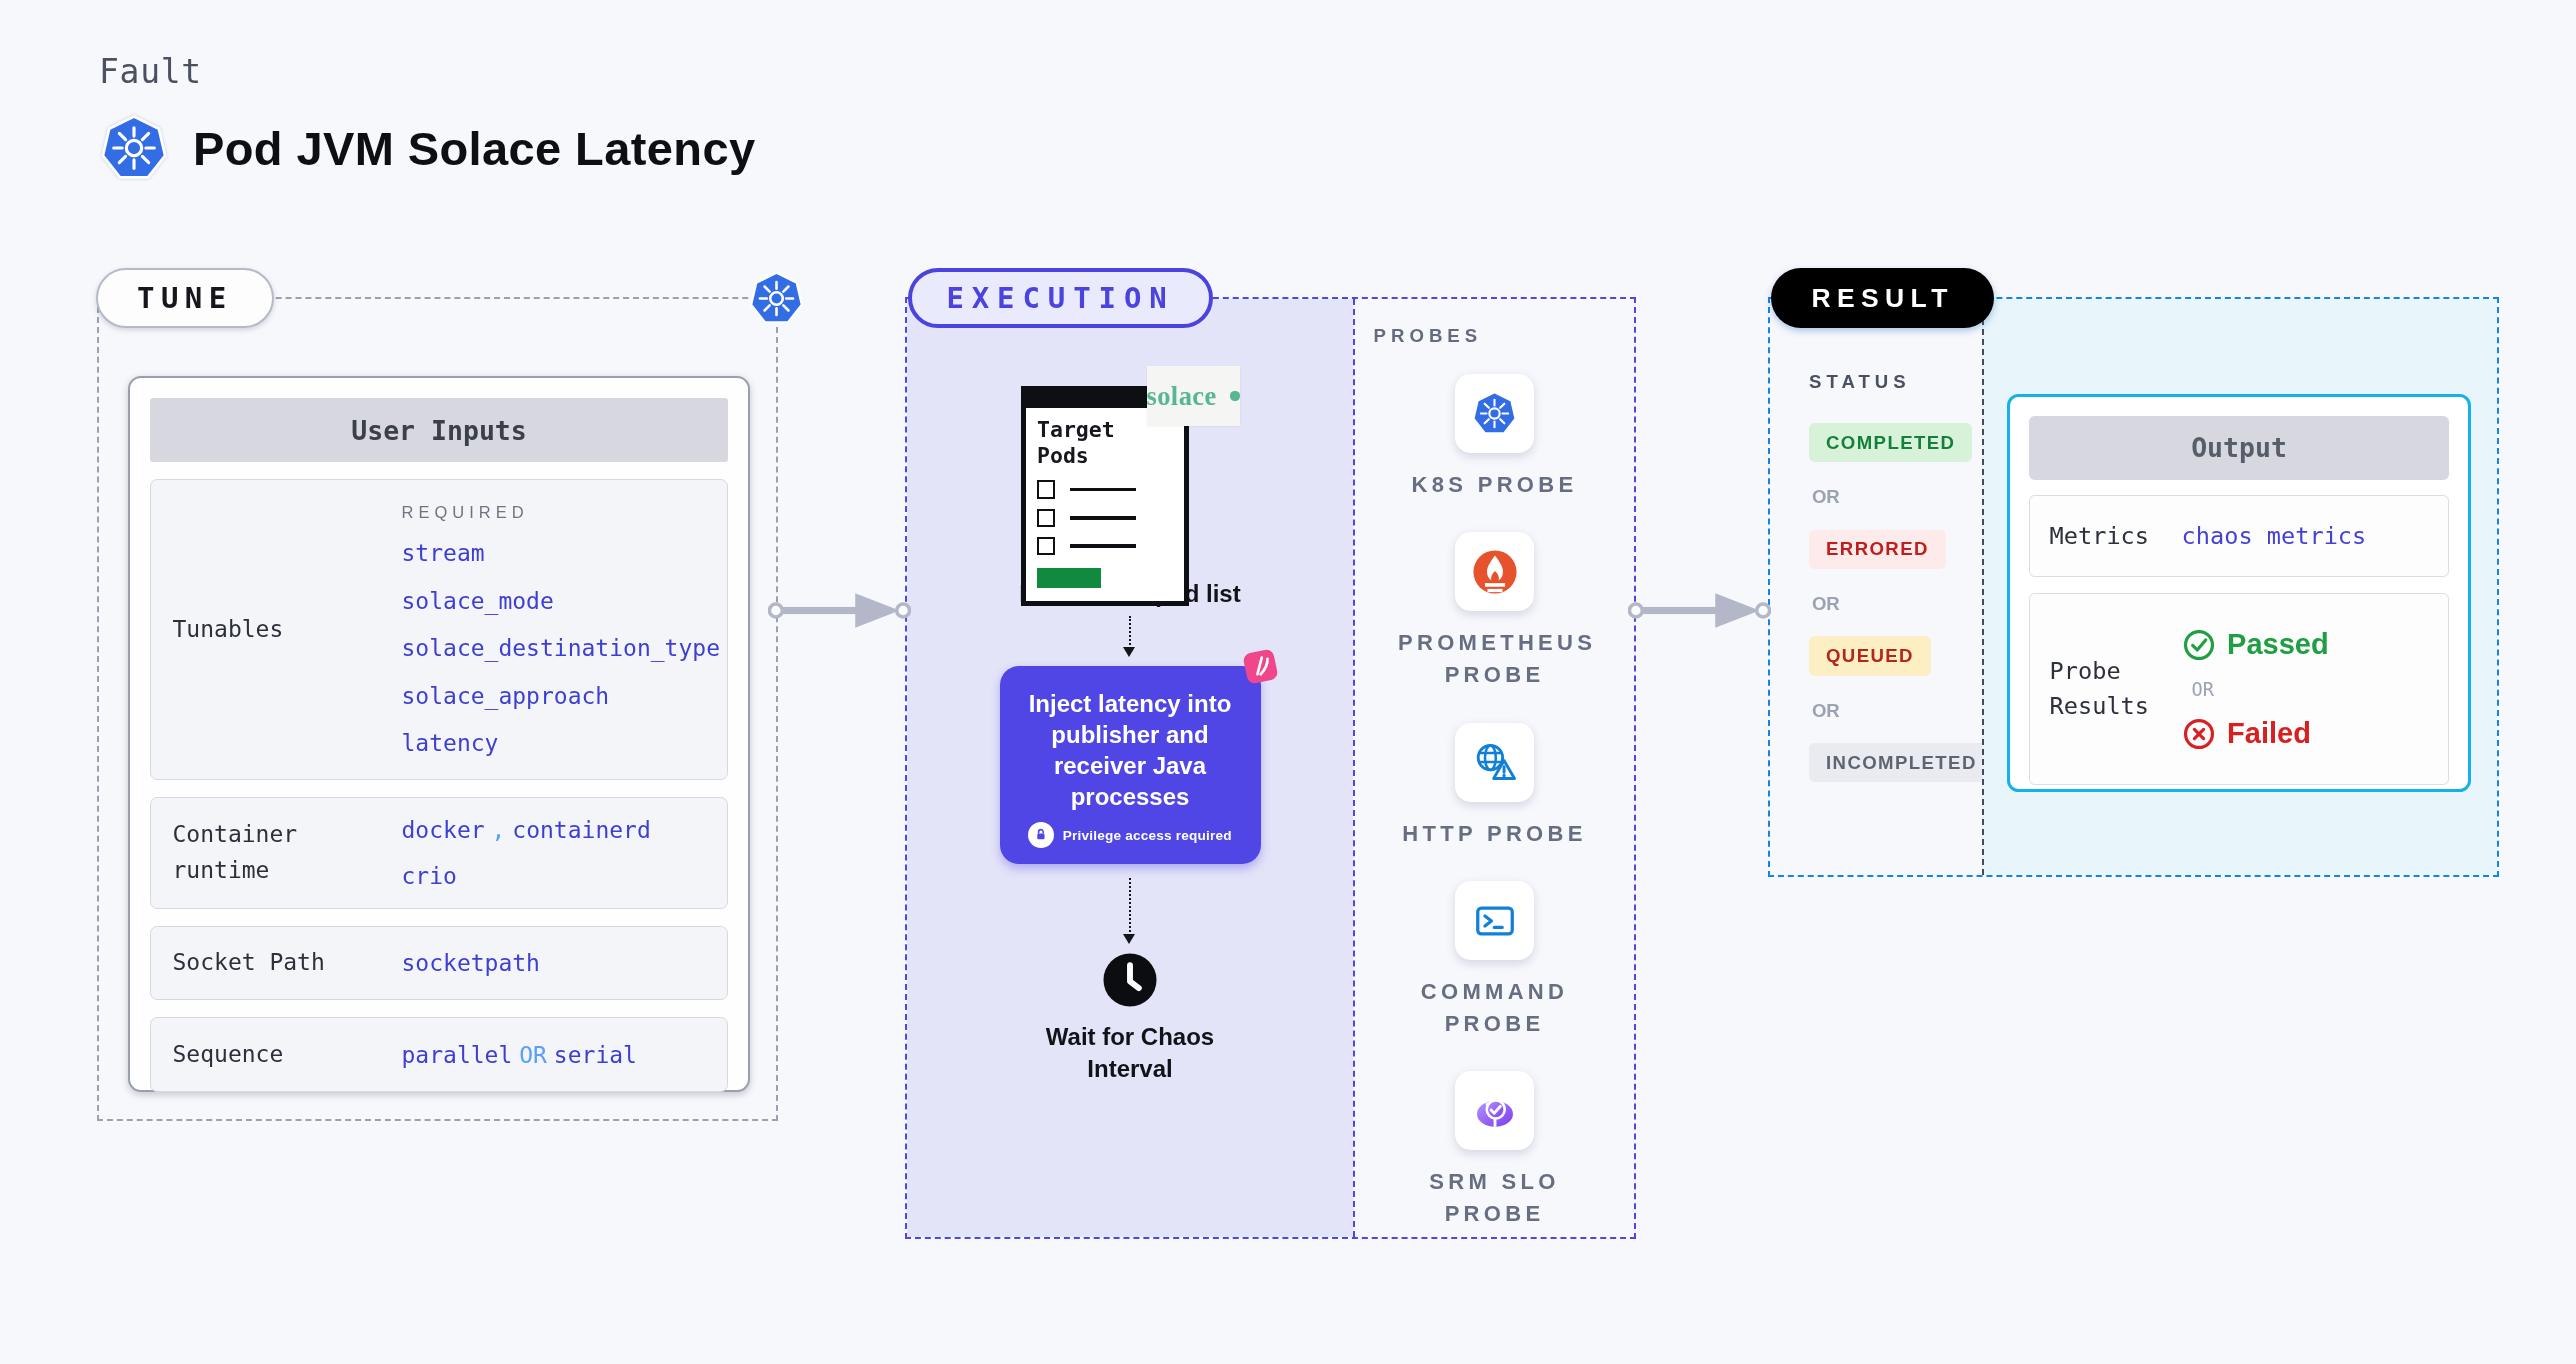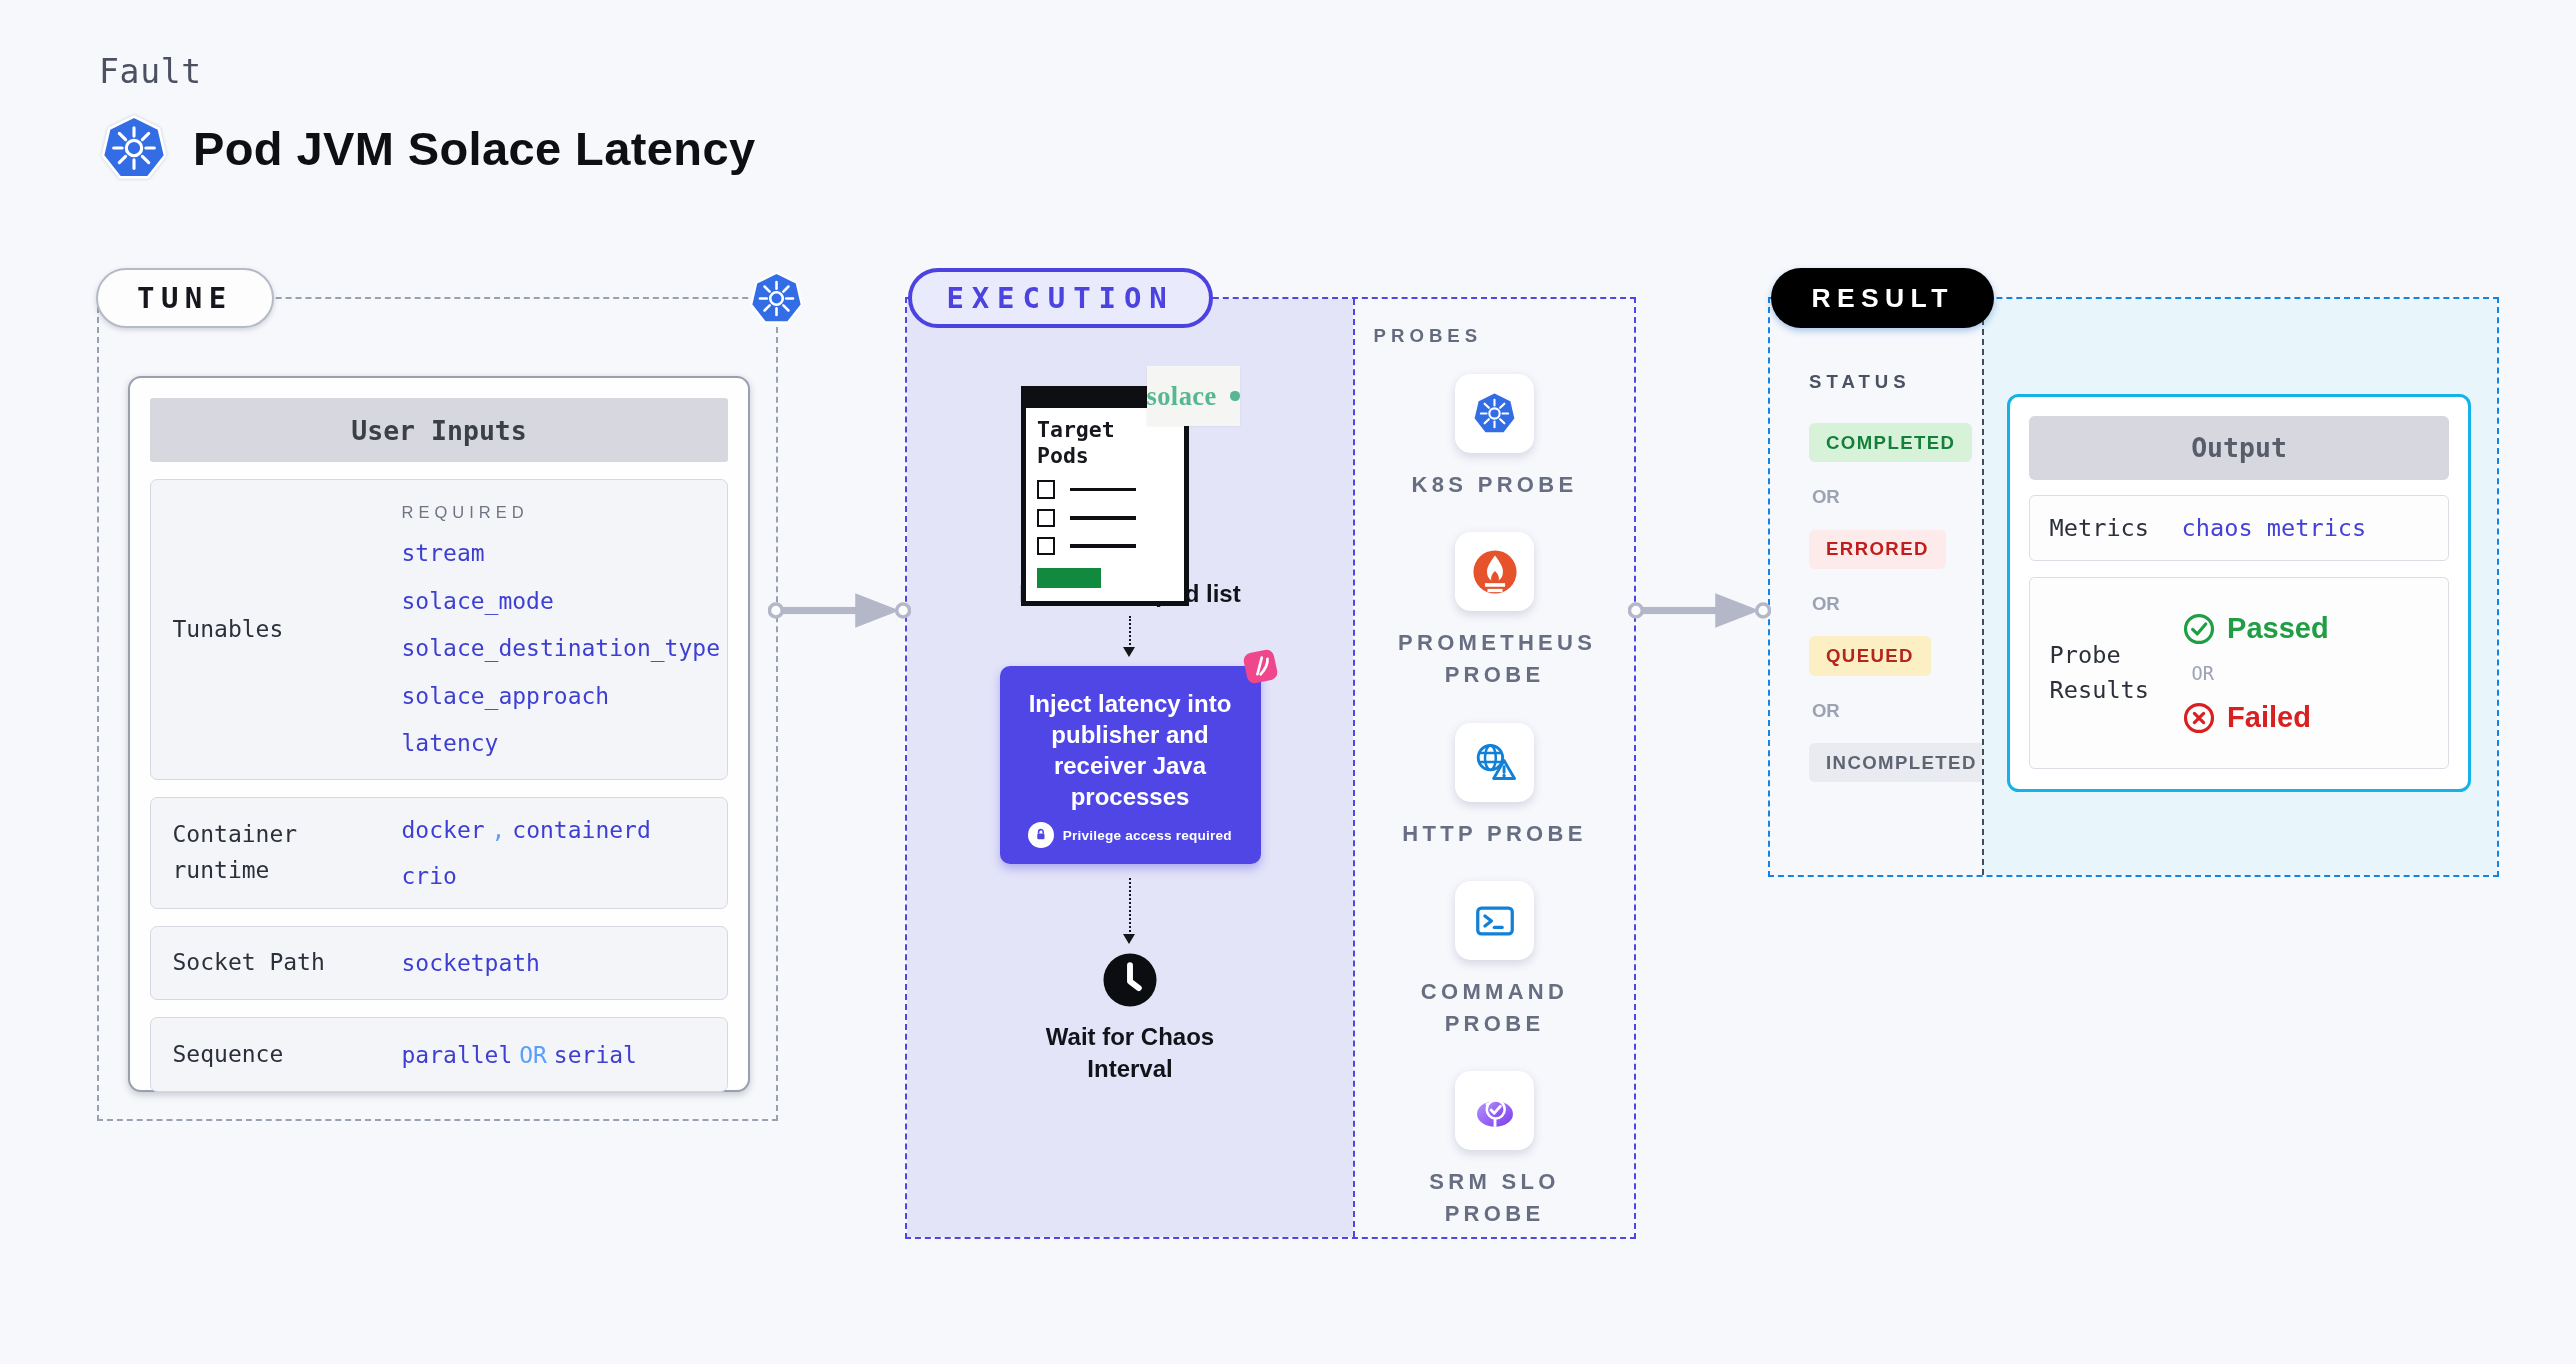--- a/index.html
+++ b/index.html
@@ -68,21 +68,21 @@
   .solace-text{font-size:26.5px;font-weight:bold;color:#56b791;letter-spacing:0.4px;}
   .solace-dot{width:9.3px;height:9.3px;border-radius:50%;background:#56b791;display:inline-block;margin-left:2.1px;}
 
   .derive{margin-top:11.5px;font-size:24px;font-weight:bold;color:#111318;flex:none;}
   .dot-arrow{position:relative;width:0;border-left:2.9px dotted #15161a;flex:none;}
   .dot-arrow::after{content:"";position:absolute;left:-7.9px;bottom:-10px;width:0;height:0;
                     border:6.4px solid transparent;border-top:10px solid #15161a;}
   .da-1{height:37px;margin-top:8.6px;}
   .da-2{height:62px;margin-top:14.3px;}
 
-  .inject{margin-top:13px;position:relative;width:261px;box-sizing:border-box;background:#4f46e5;border-radius:10px;
+  .inject{margin-top:13px;position:relative;width:261px;box-sizing:border-box;background:#4f46e5;border-radius:19px;
           padding:21.5px 17px 15.8px;text-align:center;flex:none;box-shadow:0 4.3px 10px rgba(79,70,229,.35);}
   .inject-text{color:#fff;font-size:24px;font-weight:bold;line-height:1.3;}
   .priv{margin-top:10px;display:flex;align-items:center;justify-content:center;gap:8.6px;}
   .priv-circle{width:26px;height:26px;border-radius:50%;background:#fff;display:flex;align-items:center;justify-content:center;flex:none;}
   .priv-text{color:#fff;font-size:13.6px;font-weight:600;letter-spacing:0.2px;}
   .pink-badge{position:absolute;top:-21.5px;right:-21.5px;width:43px;height:43px;}
 
   .clock-wrap{margin-top:11.5px;flex:none;}
   .wait{margin-top:11.5px;font-size:24px;font-weight:bold;line-height:1.3;max-width:215px;text-align:center;color:#111318;flex:none;}
 
@@ -111,21 +111,21 @@
   .status-or{font-size:18.6px;font-weight:600;color:#9ba2b2;margin:0 0 21.5px 2.9px;}
 
   .output-area{flex:1;background:#e8f5fb;border-left:2.1px dashed #454b59;position:relative;}
   .output-card{position:absolute;left:23px;top:95px;width:464px;height:398px;box-sizing:border-box;
                background:#fff;border:3.6px solid #14b2e8;border-radius:11.5px;padding:18.6px;}
   .output-header{height:64px;background:#d6d7df;border-radius:5.7px;display:flex;align-items:center;justify-content:center;
                  font-size:26.5px;font-weight:bold;color:#575d69;}
   .out-row{border:1.4px solid #dadde4;border-radius:5.7px;background:#fdfdfe;margin-top:15.8px;
            display:flex;padding:17px 20px;box-sizing:border-box;}
   .out-row .out-label{width:119px;flex:none;font-size:23.6px;color:#2c303a;line-height:1.5;align-self:center;}
-  .metrics-row{height:66px;align-items:center;padding-top:0;padding-bottom:0;}
+  .metrics-row{height:82px;align-items:center;padding-top:0;padding-bottom:0;}
   .metrics-val{font-size:23.6px;color:#4540d6;margin-left:13px;}
   .pr-row{min-height:192px;}
   .pr-col{margin-left:13px;display:flex;flex-direction:column;justify-content:center;}
   .pr-line{display:flex;align-items:center;gap:11.5px;}
   .pr-passed{font-size:29px;font-weight:bold;color:#1f9e43;}
   .pr-failed{font-size:29px;font-weight:bold;color:#d92020;}
   .pr-or{font-size:18.6px;color:#9ba2b2;margin:17px 0 17px 10px;}
 
   
   .flow-arrow{position:absolute;width:143px;height:43px;z-index:2;}

